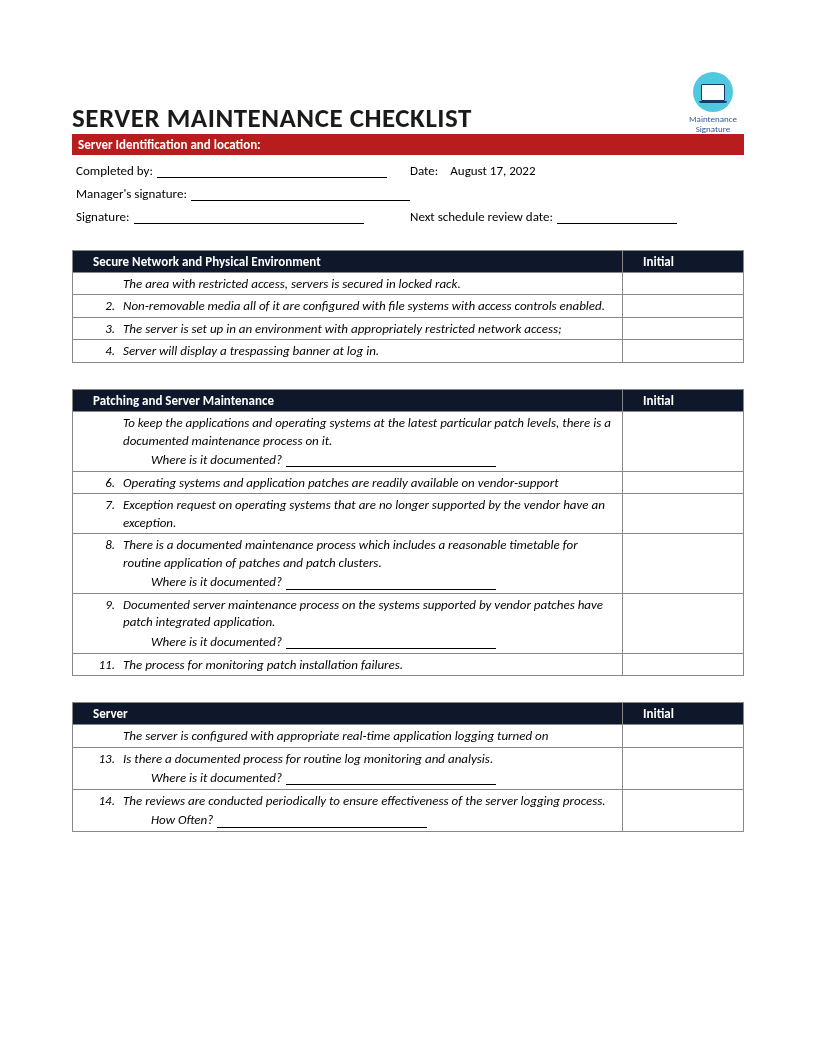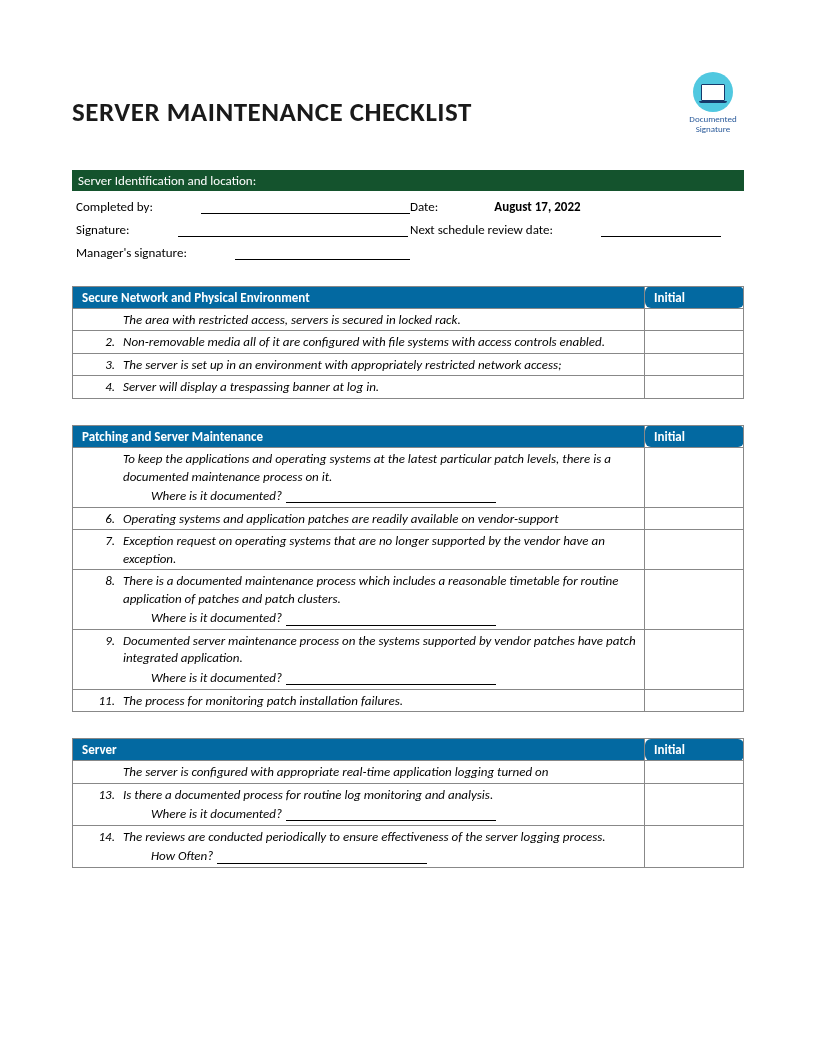--- a/index.html
+++ b/index.html
@@ -12,23 +12,22 @@
   }
   .page {
     width: 816px;
     height: 1056px;
     box-sizing: border-box;
     padding: 72px 72px 40px 72px;
     position: relative;
   }
   .header-row {
     display: flex;
-    align-items: center;
+    align-items: flex-end;
     justify-content: space-between;
-    margin-bottom: 36px;
   }
   h1 {
     font-size: 27px;
     font-weight: 700;
     letter-spacing: 0.5px;
     margin: 18px 0 0 0;
     color: #1a1a1a;
   }
   .logo {
     text-align: center;
@@ -58,64 +57,63 @@
   .logo-laptop::after {
     content: "";
     position: absolute;
     bottom: -3px; left: -3px; right: -3px;
     height: 2px;
     background: #16396a;
     border-radius: 0 0 2px 2px;
   }
 
   .section-title {
-    background: #14532d;
+    background: #b91c1c;
     color: #fff;
-    font-weight: 400;
+    font-weight: 700;
     font-size: 13px;
     padding: 3px 6px;
     box-sizing: border-box;
   }
   .ident-block {
     margin-bottom: 26px;
   }
   .field-line {
     font-size: 13px;
     margin: 8px 0 0 4px;
     display: flex;
   }
-  .field-line .half { flex: 1; display: flex; align-items: flex-end; gap: 44px; }
+  .field-line .half { flex: 1; display: flex; align-items: flex-end; }
   .field-label { white-space: nowrap; margin-right: 4px; }
   .blank {
     border-bottom: 1px solid #000;
     flex: 1;
     max-width: 230px;
     height: 14px;
     display: inline-block;
   }
   .blank.short { max-width: 120px; }
-  .date-val { margin-left: 8px; font-weight: bold; }
+  .date-val { margin-left: 8px; }
 
   table.checklist {
     width: 100%;
     border-collapse: collapse;
     font-size: 13px;
     margin-bottom: 26px;
   }
   table.checklist th {
-    background: #0369a1;
+    background: #0f172a;
     color: #fff;
     font-weight: 600;
     text-align: left;
-    padding: 3px 9px;
+    padding: 3px 20px;
     border: 1px solid #888;
   }
   table.checklist th.initial {
     width: 80px;
-    border-radius: 6px;
   }
   table.checklist td {
     border: 1px solid #888;
     padding: 2px 4px 2px 0;
     vertical-align: top;
     line-height: 1.35;
     font-style: italic;
   }
   table.checklist td.num {
     width: 42px;
@@ -141,53 +139,53 @@
 </head>
 <body>
 
 <div class="page">
   <div class="header-row">
     <h1>SERVER MAINTENANCE CHECKLIST</h1>
     <div class="logo">
       <div class="logo-circle">
           <div class="logo-laptop"></div>
         </div>
-      <div>Documented</div>
+      <div>Maintenance</div>
       <div>Signature</div>
     </div>
   </div>
 
   <div class="ident-block">
     <div class="section-title">Server Identification and location:</div>
     <div class="field-line">
       <div class="half">
         <span class="field-label">Completed by:</span>
         <span class="blank"></span>
       </div>
       <div class="half">
         <span class="field-label">Date:</span>
         <span class="date-val">August 17, 2022</span>
       </div>
     </div>
     <div class="field-line">
       <div class="half">
+        <span class="field-label">Manager's signature:</span>
+        <span class="blank"></span>
+      </div>
+      <div class="half"></div>
+    </div>
+    <div class="field-line">
+      <div class="half">
         <span class="field-label">Signature:</span>
         <span class="blank"></span>
       </div>
       <div class="half">
         <span class="field-label">Next schedule review date:</span>
         <span class="blank short"></span>
       </div>
-    </div>
-    <div class="field-line">
-      <div class="half">
-        <span class="field-label">Manager's signature:</span>
-        <span class="blank"></span>
-      </div>
-      <div class="half"></div>
     </div>
   </div>
 
   <div id="sections-container">
       <table class="checklist">
         <thead>
           <tr>
             <th colspan="2">Secure Network and Physical Environment</th>
             <th class="initial">Initial</th>
           </tr>

